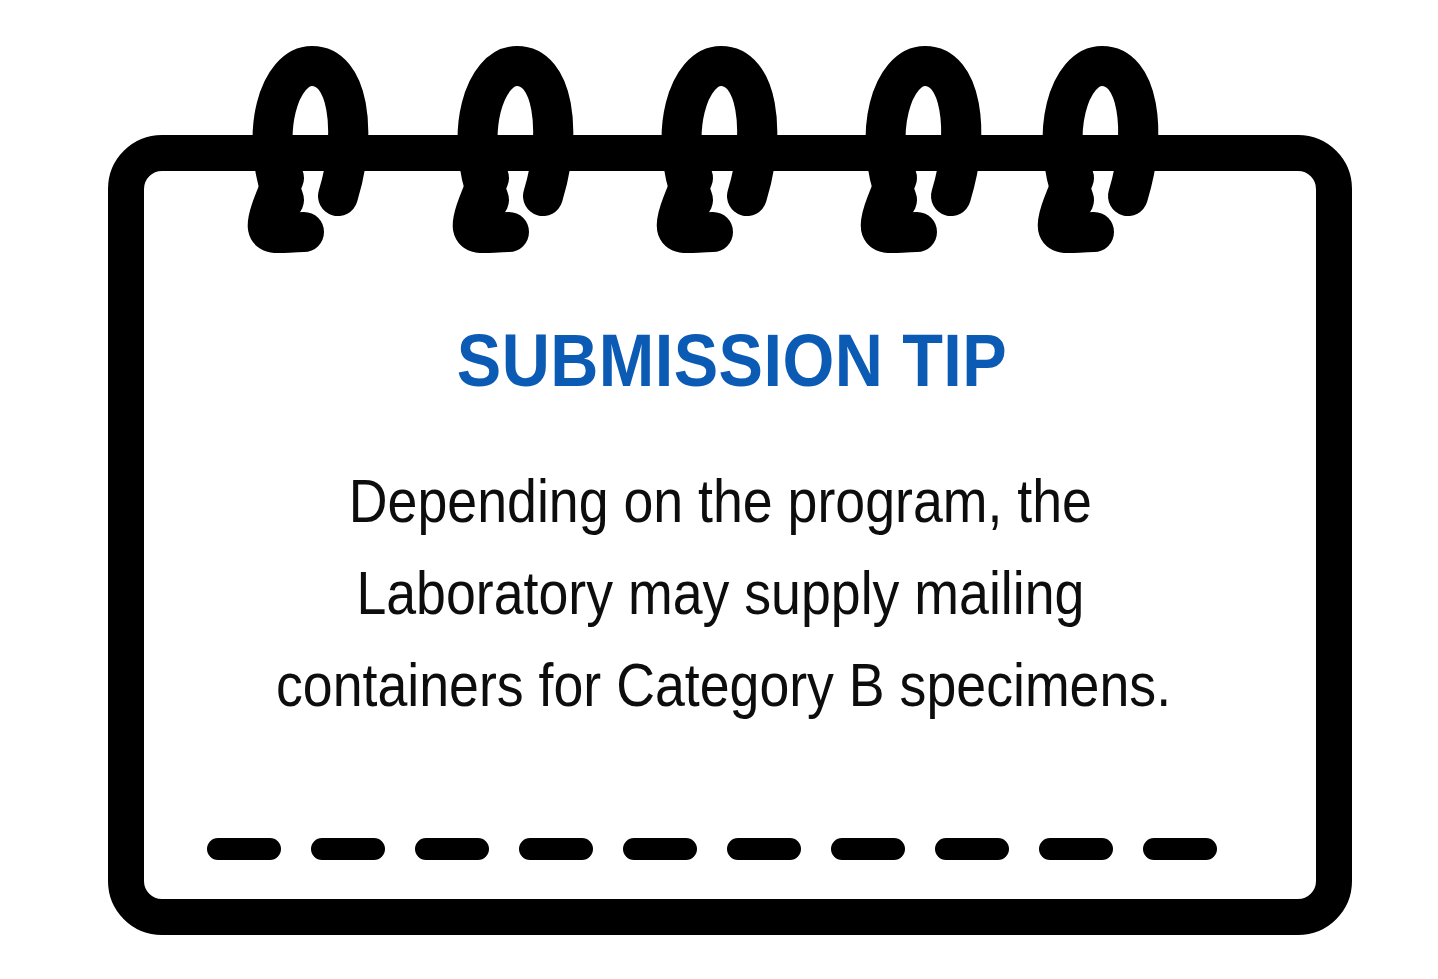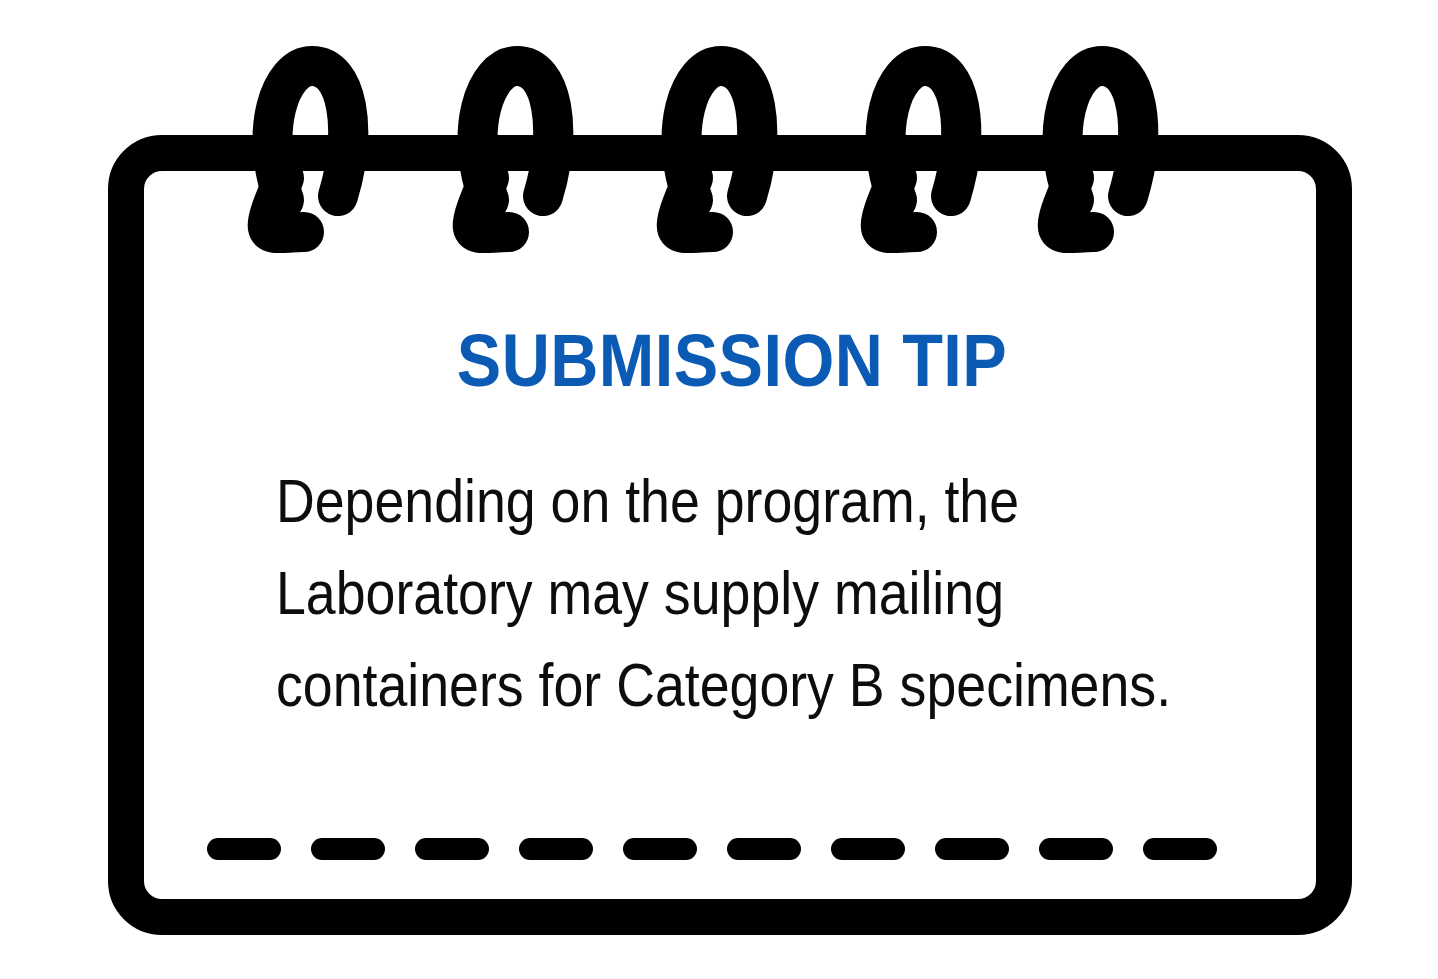--- a/index.html
+++ b/index.html
@@ -64,20 +64,21 @@
     position: absolute;
     left: 263px;
     top: 455px;
     width: 1010px;
     color: #0d0d0d;
     font-family: "Liberation Sans Narrow", "Liberation Sans", sans-serif;
     font-weight: 400;
     font-size: 61px;
     line-height: 92px;
     letter-spacing: 0px;
+    text-align: center;
   }
   .note-body .bline {
     display: block;
     white-space: nowrap;
     transform: scaleX(0.88);
     transform-origin: left center;
   }
 </style>
 </head>
 <body>

